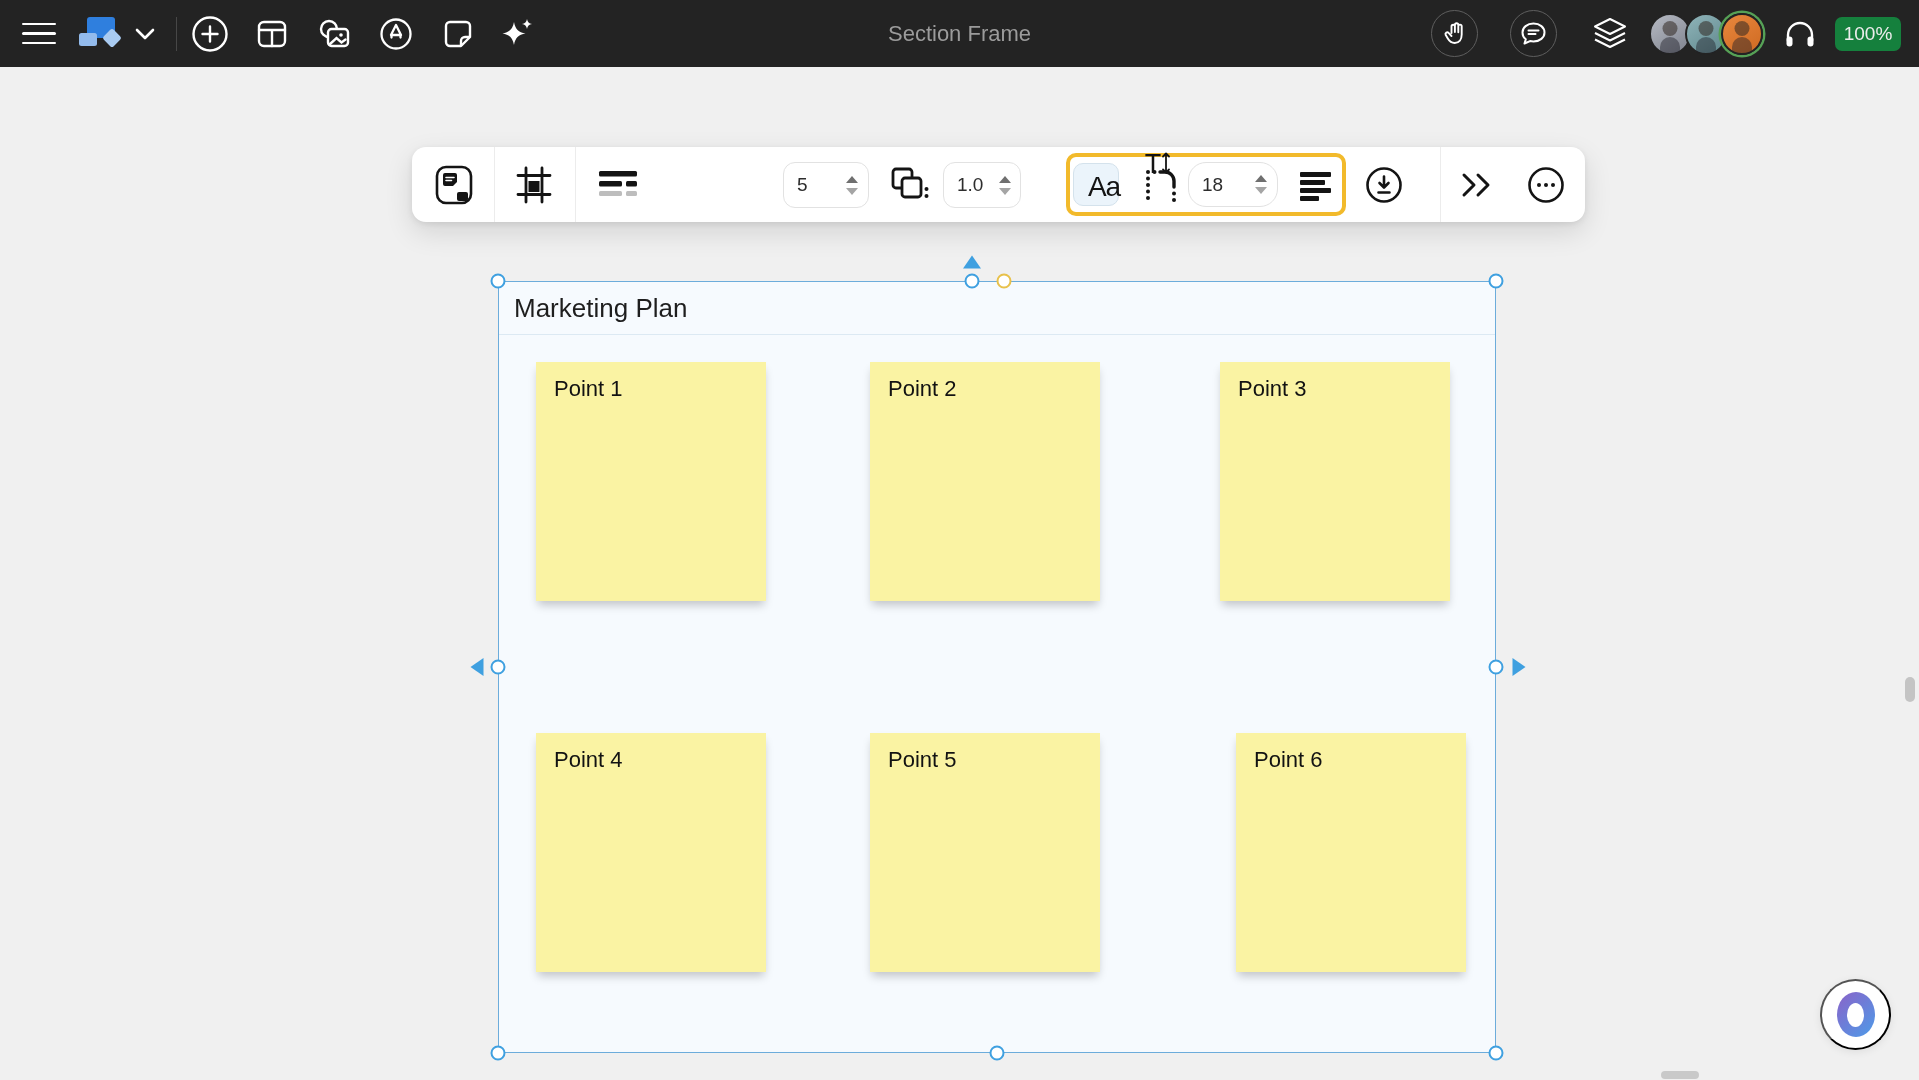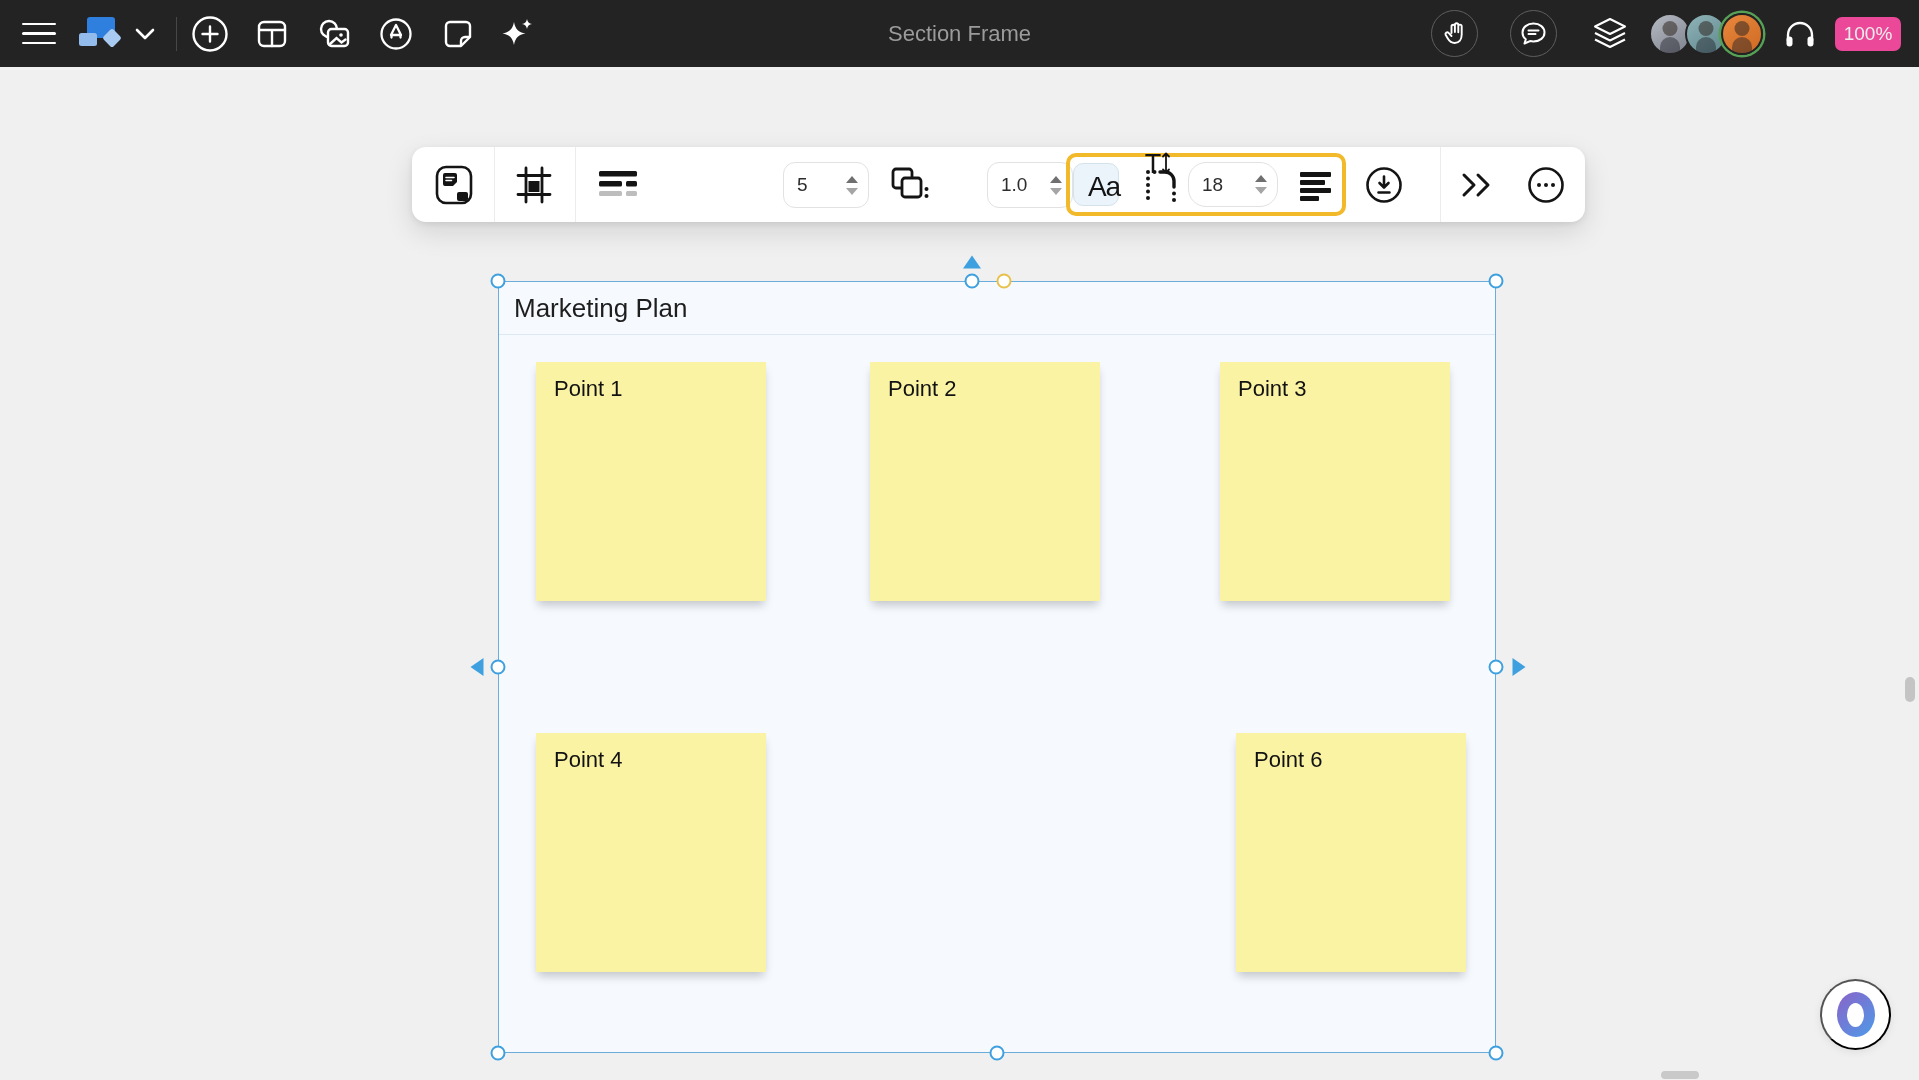--- a/index.html
+++ b/index.html
@@ -31,21 +31,21 @@
   .avatars { display:flex; align-items:center; margin:0 14px 0 16px; }
   .avatar { width:42px; height:42px; border-radius:50%; border:2px solid #232323; position:relative; }
   .avatar + .avatar { margin-left:-6px; }
   .avatar-1 { background:linear-gradient(145deg,#b6bac3,#7e828d); }
   .avatar-2 { background:linear-gradient(145deg,#8fb4b9,#5f878c); }
   .avatar-3 { background:linear-gradient(145deg,#e8873d,#cf6a22); box-shadow:0 0 0 2.5px #56A156; }
   .avatar::after { content:""; position:absolute; left:50%; top:60%; width:20px; height:16px;
                    transform:translateX(-50%); border-radius:10px 10px 4px 4px; background:rgba(30,30,40,.45); }
   .avatar::before { content:""; position:absolute; left:50%; top:18%; width:15px; height:15px;
                     transform:translateX(-50%); border-radius:50%; background:rgba(50,40,35,.55); }
-  .zoom-badge { margin:0 18px 0 12px; width:66px; height:34px; background:#ec4899; border-radius:7px;
+  .zoom-badge { margin:0 18px 0 12px; width:66px; height:34px; background:#15803d; border-radius:7px;
                 color:#EDEDED; font-size:19px; display:flex; align-items:center; justify-content:center; }
 
   
   .toolbar { position:absolute; left:412px; top:147px; width:1173px; height:75px;
              background:#fff; border-radius:14px; z-index:40;
              box-shadow:0 10px 28px rgba(0,0,0,.12), 0 2px 6px rgba(0,0,0,.08); }
   .tlb-item { position:absolute; top:0; height:75px; display:flex; align-items:center; justify-content:center;
               background:none; border:none; cursor:pointer; color:#141414; }
   .tlb-divider { position:absolute; top:0; width:1px; height:75px; background:#ECECEC; }
   .swatch { position:absolute; left:661px; top:16px; width:46px; height:43px; border-radius:10px;
@@ -251,21 +251,21 @@
 
     <button class="tlb-item" style="left:471px; width:56px;">
       <svg width="40" height="36" viewBox="0 0 40 36" fill="none" stroke="#141414" stroke-width="2.8" stroke-linejoin="round">
           <rect x="2" y="2" width="19" height="19" rx="3"></rect>
           <rect x="11" y="11" width="19" height="19" rx="3" fill="#fff"></rect>
           <circle cx="35.5" cy="22" r="2" fill="#141414" stroke="none"></circle>
           <circle cx="35.5" cy="29" r="2" fill="#141414" stroke="none"></circle>
         </svg>
     </button>
 
-    <div class="num-input" style="left:531px; width:86px;margin-left:44px;">
+    <div class="num-input" style="left:531px; width:78px;">
       <input readonly="" value="1.0" style="">
       <span class="stepper">
           <span class="step-up"></span>
           <span class="step-down"></span>
         </span>
     </div>
 
     <div class="hl-box">
       <button class="tlb-item" style="left:8px; top:-8px; width:52px;">
         <span class="font-aa">Aa</span>
@@ -326,20 +326,23 @@
     </div>
   <div class="note" style="left:870px; top:362px;text-align:center;">
     <span class="note-label">Point 2</span>
     </div>
   <div class="note" style="left:1220px; top:362px;">
     <span class="note-label">Point 3</span>
     </div>
   <div class="note" style="left:536px; top:733px;">
     <span class="note-label">Point 4</span>
     </div>
+  <div class="note" style="left:870px; top:733px;">
+    <span class="note-label">Point 5</span>
+    </div>
   <div class="note" style="left:1220px; top:733px;margin-left:16px;">
     <span class="note-label">Point 6</span>
     </div>
 
   <span class="handle" style="left:498px; top:281px;"></span>
   <span class="handle" style="left:1496px; top:281px;"></span>
   <span class="handle" style="left:498px; top:1053px;"></span>
   <span class="handle" style="left:1496px; top:1053px;"></span>
   <span class="handle" style="left:997px; top:1053px;"></span>
   <span class="handle" style="left:498px; top:667px;"></span>

